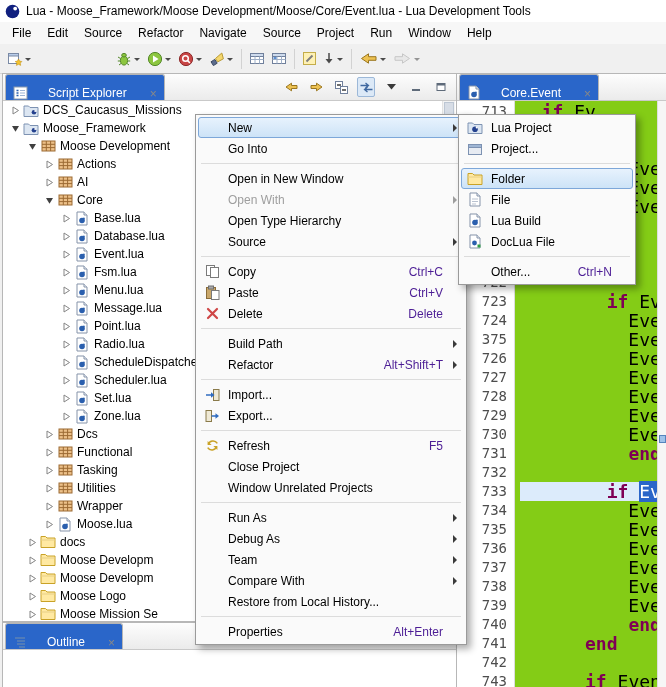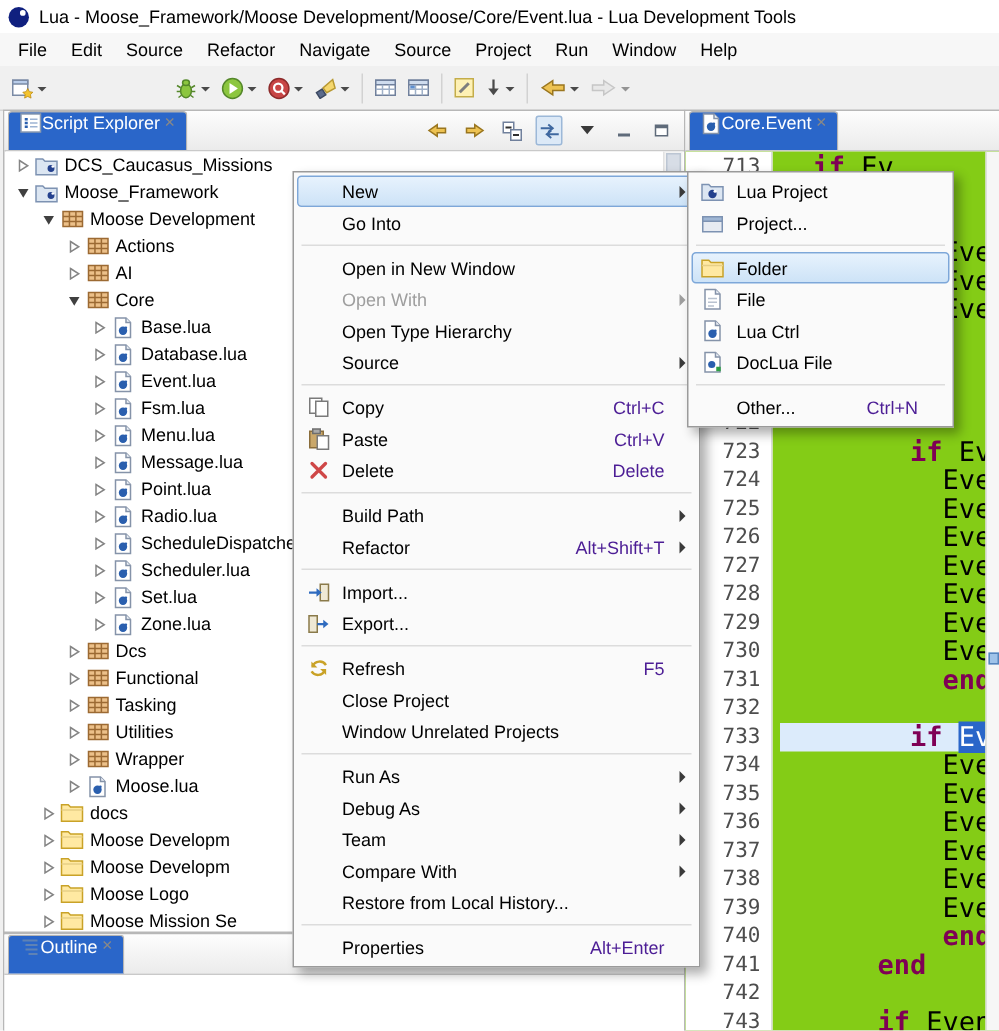--- a/index.html
+++ b/index.html
@@ -12,21 +12,21 @@
   .titlebar .title{font-size:12px;white-space:nowrap}
   .menubar{position:absolute;left:0;top:22px;right:0;height:22px;background:#f7f7f7;display:flex;align-items:center;padding-left:4px;border-bottom:1px solid #e3e3e3}
   .mb-item{padding:3px 8px;cursor:default}
   .toolbar{position:absolute;left:0;top:44px;right:0;height:29px;background:#f0f0f0;border-bottom:1px solid #d6d6d6;display:flex;align-items:center;padding-left:4px}
   .tb-btn{height:24px;display:flex;align-items:center;padding:0 2px;border:1px solid transparent;border-radius:2px}
   .tb-btn .dd{width:0;height:0;border:3px solid transparent;border-top-color:#4a4a4a;margin:5px 1px 0 2px}
   .tb-sep{width:1px;height:20px;background:#d2d2d2;margin:0 4px}
   
   .panel{position:absolute;background:#fff;border:1px solid #b7b7b7}
   .tabstrip{height:26px;background:linear-gradient(#fdfdfd,#ebebeb);border-bottom:1px solid #c9c9c9;display:flex;align-items:flex-end;padding-left:2px;position:relative}
-  .tab{height:25px;display:flex;align-items:flex-start;gap:0;padding:0 7px;background:#fff;border:1px solid #b5b5b5;border-bottom:none;border-radius:3px 3px 0 0;white-space:nowrap}
+  .tab{height:25px;display:flex;align-items:flex-end;gap:20px;padding:0 7px;background:#fff;border:1px solid #b5b5b5;border-bottom:none;border-radius:3px 3px 0 0;white-space:nowrap}
   .tab .x{color:#888;font-size:12px;margin-left:3px;line-height:1}
   .tstools{margin-left:auto;align-self:center;display:flex;align-items:center;gap:7px;padding-right:6px}
   .tstools .tsi{display:inline-flex;align-items:center;justify-content:center;min-width:16px;height:18px;border:1px solid transparent;border-radius:2px}
   .tstools .tsi.active{background:#dce9f7;border-color:#9cb8d8}
   .explorer{left:2px;top:0px;width:453px;height:547px}
   .tree{position:absolute;left:1px;top:27px;right:13px;bottom:1px;overflow:hidden;background:#fff}
   .tree-row{height:18px;display:flex;align-items:center;white-space:nowrap}
   .twist{width:14px;display:inline-flex;justify-content:center}
   .ticon{width:18px}
   .tlabel{padding-left:3px}
@@ -729,21 +729,21 @@
         <div class="gnum">715</div>
         <div class="gnum">716</div>
         <div class="gnum">717</div>
         <div class="gnum">718</div>
         <div class="gnum">719</div>
         <div class="gnum">720</div>
         <div class="gnum">721</div>
         <div class="gnum">722</div>
         <div class="gnum">723</div>
         <div class="gnum">724</div>
-        <div class="gnum">725</div>
+        <div class="gnum">375</div>
         <div class="gnum">726</div>
         <div class="gnum">727</div>
         <div class="gnum">728</div>
         <div class="gnum">729</div>
         <div class="gnum">730</div>
         <div class="gnum">731</div>
         <div class="gnum">732</div>
         <div class="gnum">733</div>
         <div class="gnum">734</div>
         <div class="gnum">735</div>
@@ -968,21 +968,21 @@
     </div>
     <div class="mi">
       <span class="ic">
         <svg width="14" height="15">
           <path d="M2 1h7l3 3v10H2z" fill="#fff" stroke="#8593a9"></path>
           <path d="M9 1v3h3" fill="#eef2f8" stroke="#8593a9"></path>
           <circle cx="7" cy="9.5" r="2.8" fill="#2a5fae"></circle>
           <circle cx="8.9" cy="7.5" r=".9" fill="#2a5fae"></circle>
         </svg>
       </span>
-      <span class="lbl">Lua Ctrl</span>
+      <span class="lbl">Lua Build</span>
       <span class="arr"></span>
     </div>
     <div class="mi">
       <span class="ic">
         <svg width="14" height="15">
           <path d="M2 1h7l3 3v10H2z" fill="#fff" stroke="#8593a9"></path>
           <path d="M9 1v3h3" fill="#eef2f8" stroke="#8593a9"></path>
           <circle cx="6.5" cy="9" r="2.4" fill="#2a5fae"></circle>
           <rect x="9.5" y="10.5" width="3" height="3" fill="#2f9e44"></rect>
         </svg>

